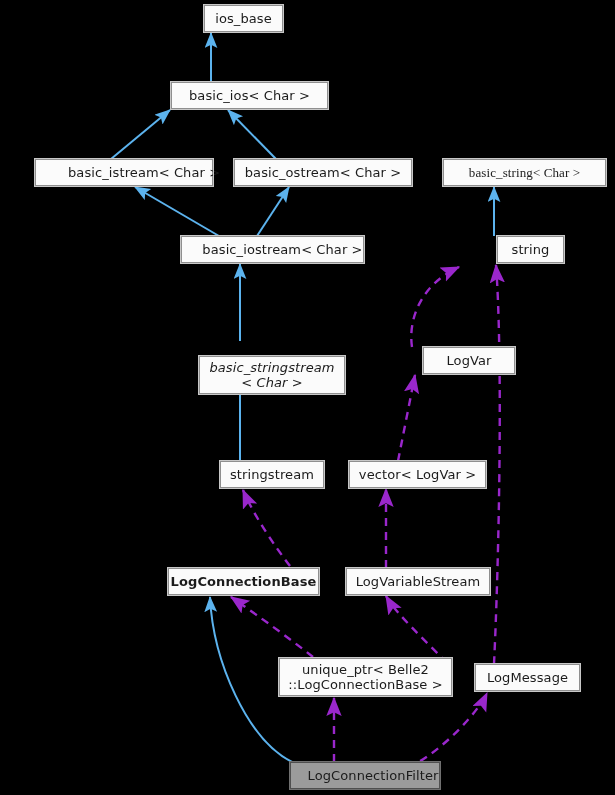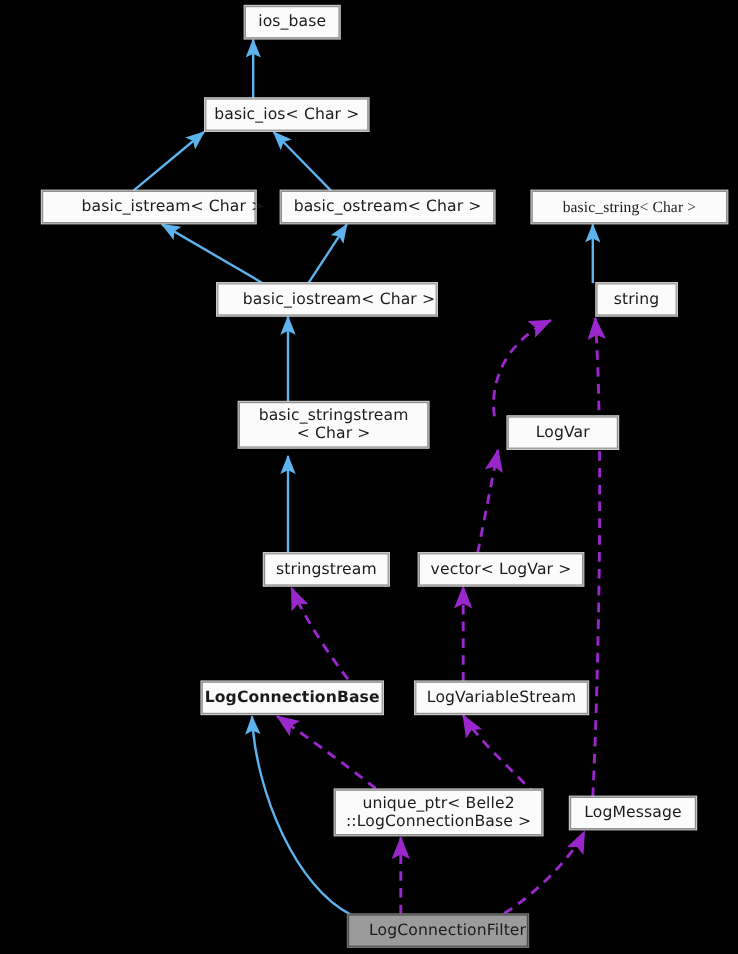--- a/index.html
+++ b/index.html
@@ -82,27 +82,27 @@
         <path d="M 494,664 C 499,560 503,360 496,265" fill="none" stroke="#9a27cc" stroke-width="2.4" stroke-dasharray="8,6" marker-end="url(#arrow-usage)"></path>
         <path d="M 447,663 C 425,640 397,615 386,596" fill="none" stroke="#9a27cc" stroke-width="2.4" stroke-dasharray="8,6" marker-end="url(#arrow-usage)"></path>
         <path d="M 292,762 C 248,740 213,662 210,597" fill="none" stroke="#5cb3ee" stroke-width="2" marker-end="url(#arrow-inherit)"></path>
         <path d="M 334,762 L 334,698" fill="none" stroke="#9a27cc" stroke-width="2.4" stroke-dasharray="8,6" marker-end="url(#arrow-usage)"></path>
         <path d="M 313,657 C 288,637 247,608 231,597" fill="none" stroke="#9a27cc" stroke-width="2.4" stroke-dasharray="8,6" marker-end="url(#arrow-usage)"></path>
         <path d="M 408,768 C 444,750 478,712 487,693" fill="none" stroke="#9a27cc" stroke-width="2.4" stroke-dasharray="8,6" marker-end="url(#arrow-usage)"></path>
       </g>
   </svg>
   <div id="nodes-group">
       <div class="node" style="left: 172px; top: 5px; width: 79px; height: 27px;"><span class="label">ios_base</span></div>
-      <div class="node" style="left: 139px; top: 82px; width: 136px; height: 27px;"><span class="label">basic_ios&lt; Char &gt;</span></div>
+      <div class="node" style="left: 139px; top: 82px; width: 157px; height: 27px;"><span class="label">basic_ios&lt; Char &gt;</span></div>
       <div class="node" style="left: 3px; top: 159px; width: 178px; height: 27px; padding-left: 32px;"><span class="label">basic_istream&lt; Char &gt;</span></div>
       <div class="node" style="left: 202px; top: 159px; width: 178px; height: 27px;"><span class="label">basic_ostream&lt; Char &gt;</span></div>
       <div class="node" style="left: 411px; top: 159px; width: 163px; height: 27px; font-family: Liberation Serif, serif;"><span class="label">basic_string&lt; Char &gt;</span></div>
       <div class="node" style="left: 149px; top: 236px; width: 183px; height: 27px; padding-left: 20px;"><span class="label">basic_iostream&lt; Char &gt;</span></div>
       <div class="node" style="left: 465px; top: 236px; width: 67px; height: 27px;"><span class="label">string</span></div>
-      <div class="node" style="left: 167px; top: 335px; width: 158px; height: 38px;"><span class="label">basic_stringstream
+      <div class="node" style="left: 167px; top: 356px; width: 146px; height: 38px; font-style: italic;"><span class="label">basic_stringstream
 &lt; Char &gt;</span></div>
       <div class="node" style="left: 391px; top: 347px; width: 92px; height: 27px; align-items: center;"><span class="label">LogVar</span></div>
       <div class="node" style="left: 188px; top: 461px; width: 104px; height: 27px;"><span class="label">stringstream</span></div>
       <div class="node" style="left: 317px; top: 461px; width: 137px; height: 27px;"><span class="label">vector&lt; LogVar &gt;</span></div>
       <div class="node" style="left: 136px; top: 568px; width: 151px; height: 27px; font-weight: bold;"><span class="label">LogConnectionBase</span></div>
       <div class="node" style="left: 314px; top: 568px; width: 144px; height: 27px; justify-content: flex-end;"><span class="label">LogVariableStream</span></div>
       <div class="node" style="left: 247px; top: 658px; width: 173px; height: 38px;"><span class="label">unique_ptr&lt; Belle2
 ::LogConnectionBase &gt;</span></div>
       <div class="node" style="left: 443px; top: 664px; width: 105px; height: 27px;"><span class="label">LogMessage</span></div>
       <div class="node highlight" style="left: 258px; top: 762px; width: 150px; height: 27px; padding-left: 16px;"><span class="label">LogConnectionFilter</span></div>

